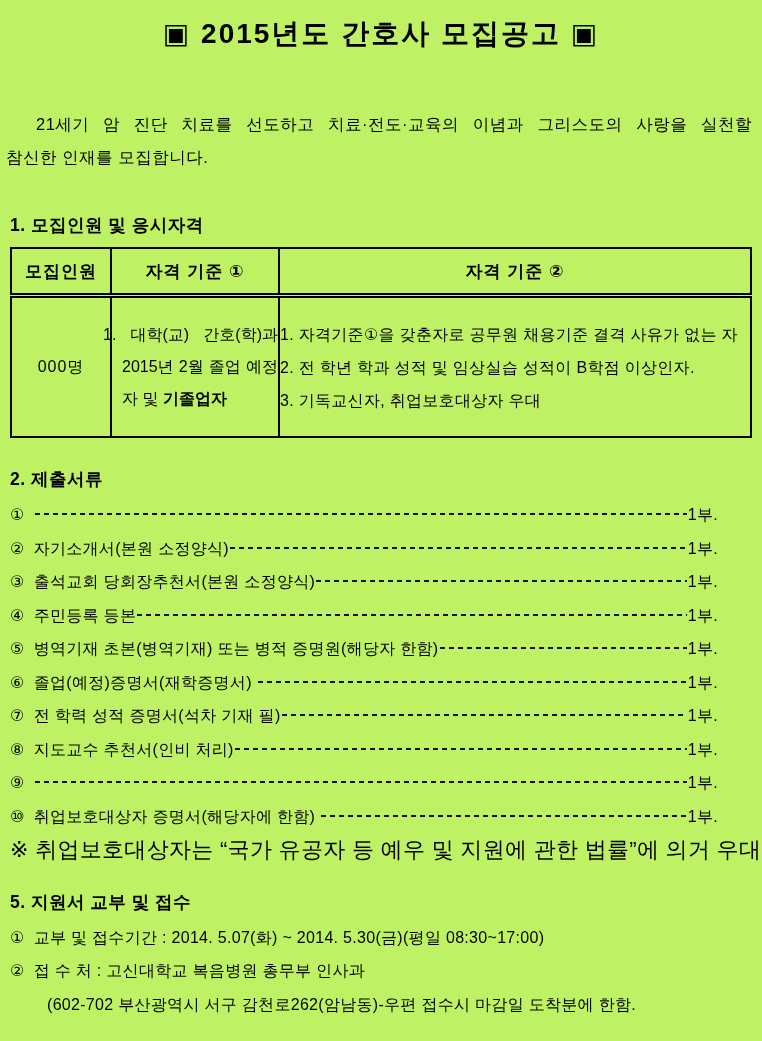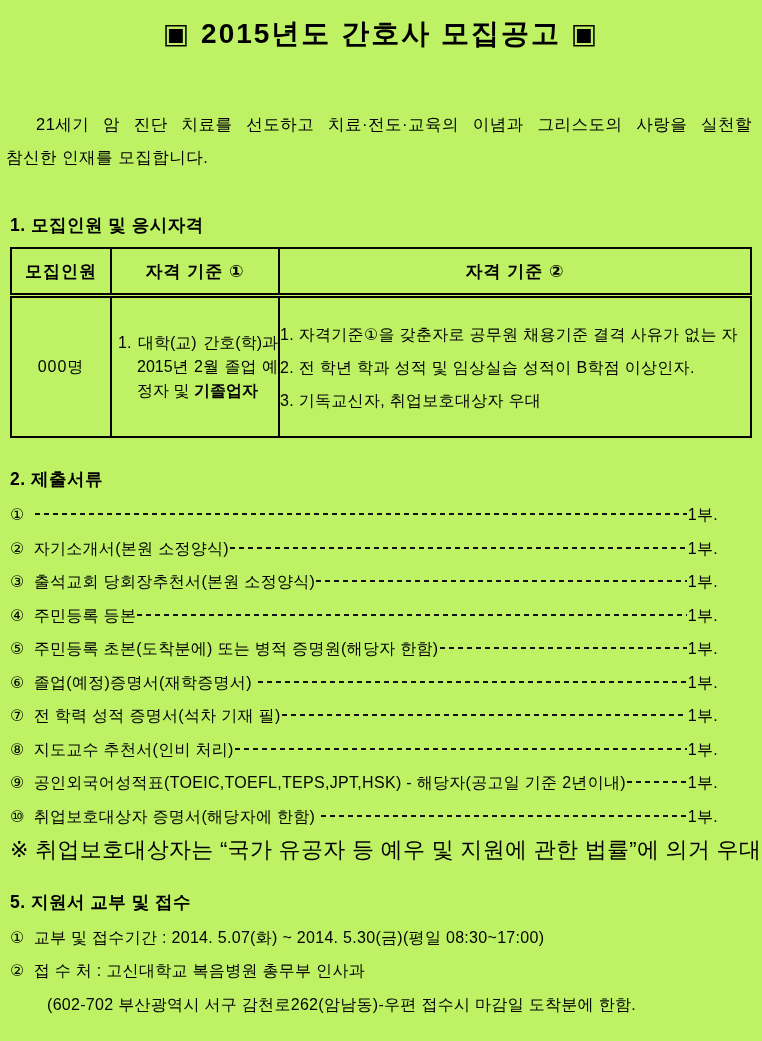--- a/index.html
+++ b/index.html
@@ -75,23 +75,23 @@
     letter-spacing: 1px;
   }
   .recruit-table tbody td {
     height: 138px;
     font-size: 16px;
     vertical-align: middle;
   }
   .cell-count { text-align: center; letter-spacing: 1px; }
   .cell-crit1 { padding: 6px 8px; }
   .crit1-text {
-    line-height: 24px;
+    line-height: 32px;
     text-align: justify;
-    padding-left: 25px;
+    padding-left: 10px;
     text-indent: -19px;
   }
   .crit1-text .bold { font-weight: 700; }
   .cell-crit2 { padding: 0 12px; }
   .crit2-line { line-height: 33px; letter-spacing: 0.3px; }
   
   .doc-list { margin-top: 9px; width: 708px; }
   .doc-item {
     display: flex;
     align-items: baseline;
@@ -188,33 +188,33 @@
     <div class="doc-item">
       <span class="num">②</span><span class="item-text">자기소개서(본원 소정양식)</span><span class="leader"></span><span class="count">1부.</span>
     </div>
     <div class="doc-item">
       <span class="num">③</span><span class="item-text">출석교회 당회장추천서(본원 소정양식)</span><span class="leader"></span><span class="count">1부.</span>
     </div>
     <div class="doc-item">
       <span class="num">④</span><span class="item-text">주민등록 등본</span><span class="leader"></span><span class="count">1부.</span>
     </div>
     <div class="doc-item">
-      <span class="num">⑤</span><span class="item-text">주민등록 초본(도착분에) 또는 병적 증명원(해당자 한함)</span><span class="leader"></span><span class="count">1부.</span>
+      <span class="num">⑤</span><span class="item-text">병역기재 초본(병역기재) 또는 병적 증명원(해당자 한함)</span><span class="leader"></span><span class="count">1부.</span>
     </div>
     <div class="doc-item">
       <span class="num">⑥</span><span class="item-text">졸업(예정)증명서(재학증명서) </span><span class="leader"></span><span class="count">1부.</span>
     </div>
     <div class="doc-item">
       <span class="num">⑦</span><span class="item-text">전 학력 성적 증명서(석차 기재 필)</span><span class="leader"></span><span class="count">1부.</span>
     </div>
     <div class="doc-item">
       <span class="num">⑧</span><span class="item-text">지도교수 추천서(인비 처리)</span><span class="leader"></span><span class="count">1부.</span>
     </div>
     <div class="doc-item">
-      <span class="num">⑨</span><span class="item-text">공인외국어성적표(TOEIC,TOEFL,TEPS,JPT,HSK) - 해당자(공고일 기준 2년이내)</span><span class="leader"></span><span class="count">1부.</span>
+      <span class="num">⑨</span><span class="leader"></span><span class="count">1부.</span>
     </div>
     <div class="doc-item">
       <span class="num">⑩</span><span class="item-text">취업보호대상자 증명서(해당자에 한함) </span><span class="leader"></span><span class="count">1부.</span>
     </div>
     <div class="note-line">※ 취업보호대상자는 “국가 유공자 등 예우 및 지원에 관한 법률”에 의거 우대</div>
   </div>
 
   <div class="sec-heading sec3-heading">5. 지원서 교부 및 접수</div>
 
   <div class="apply-list">

